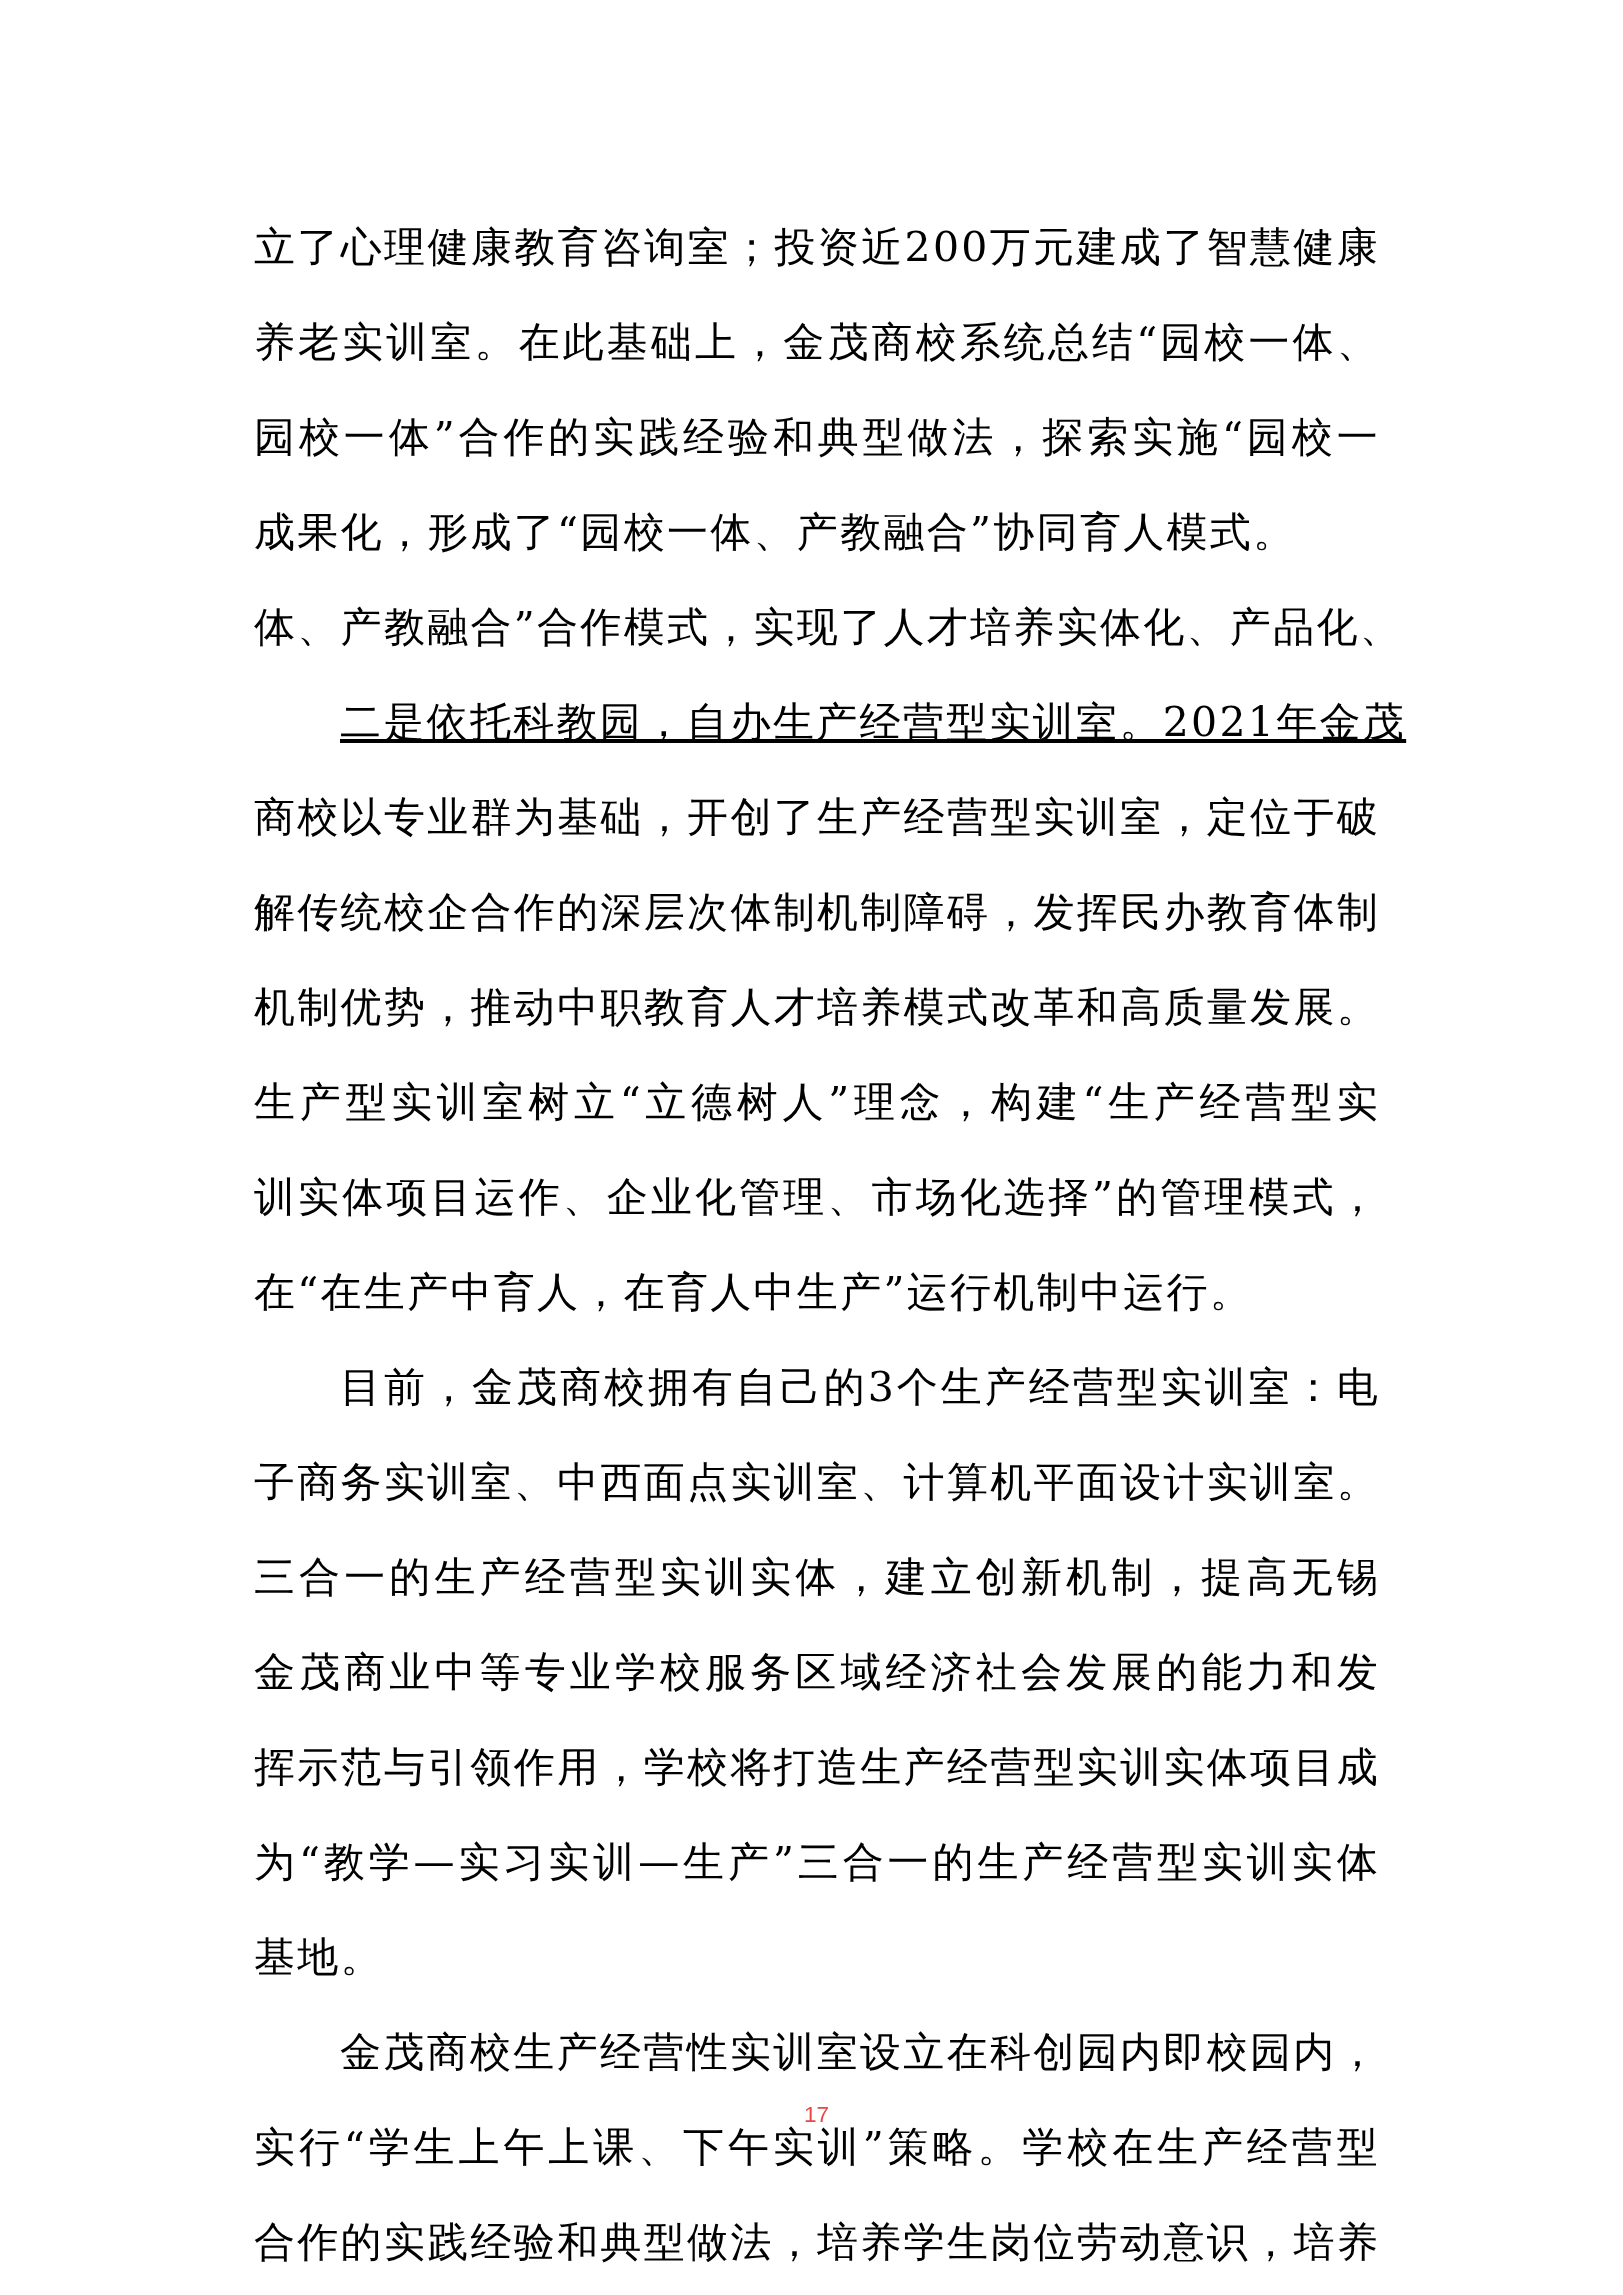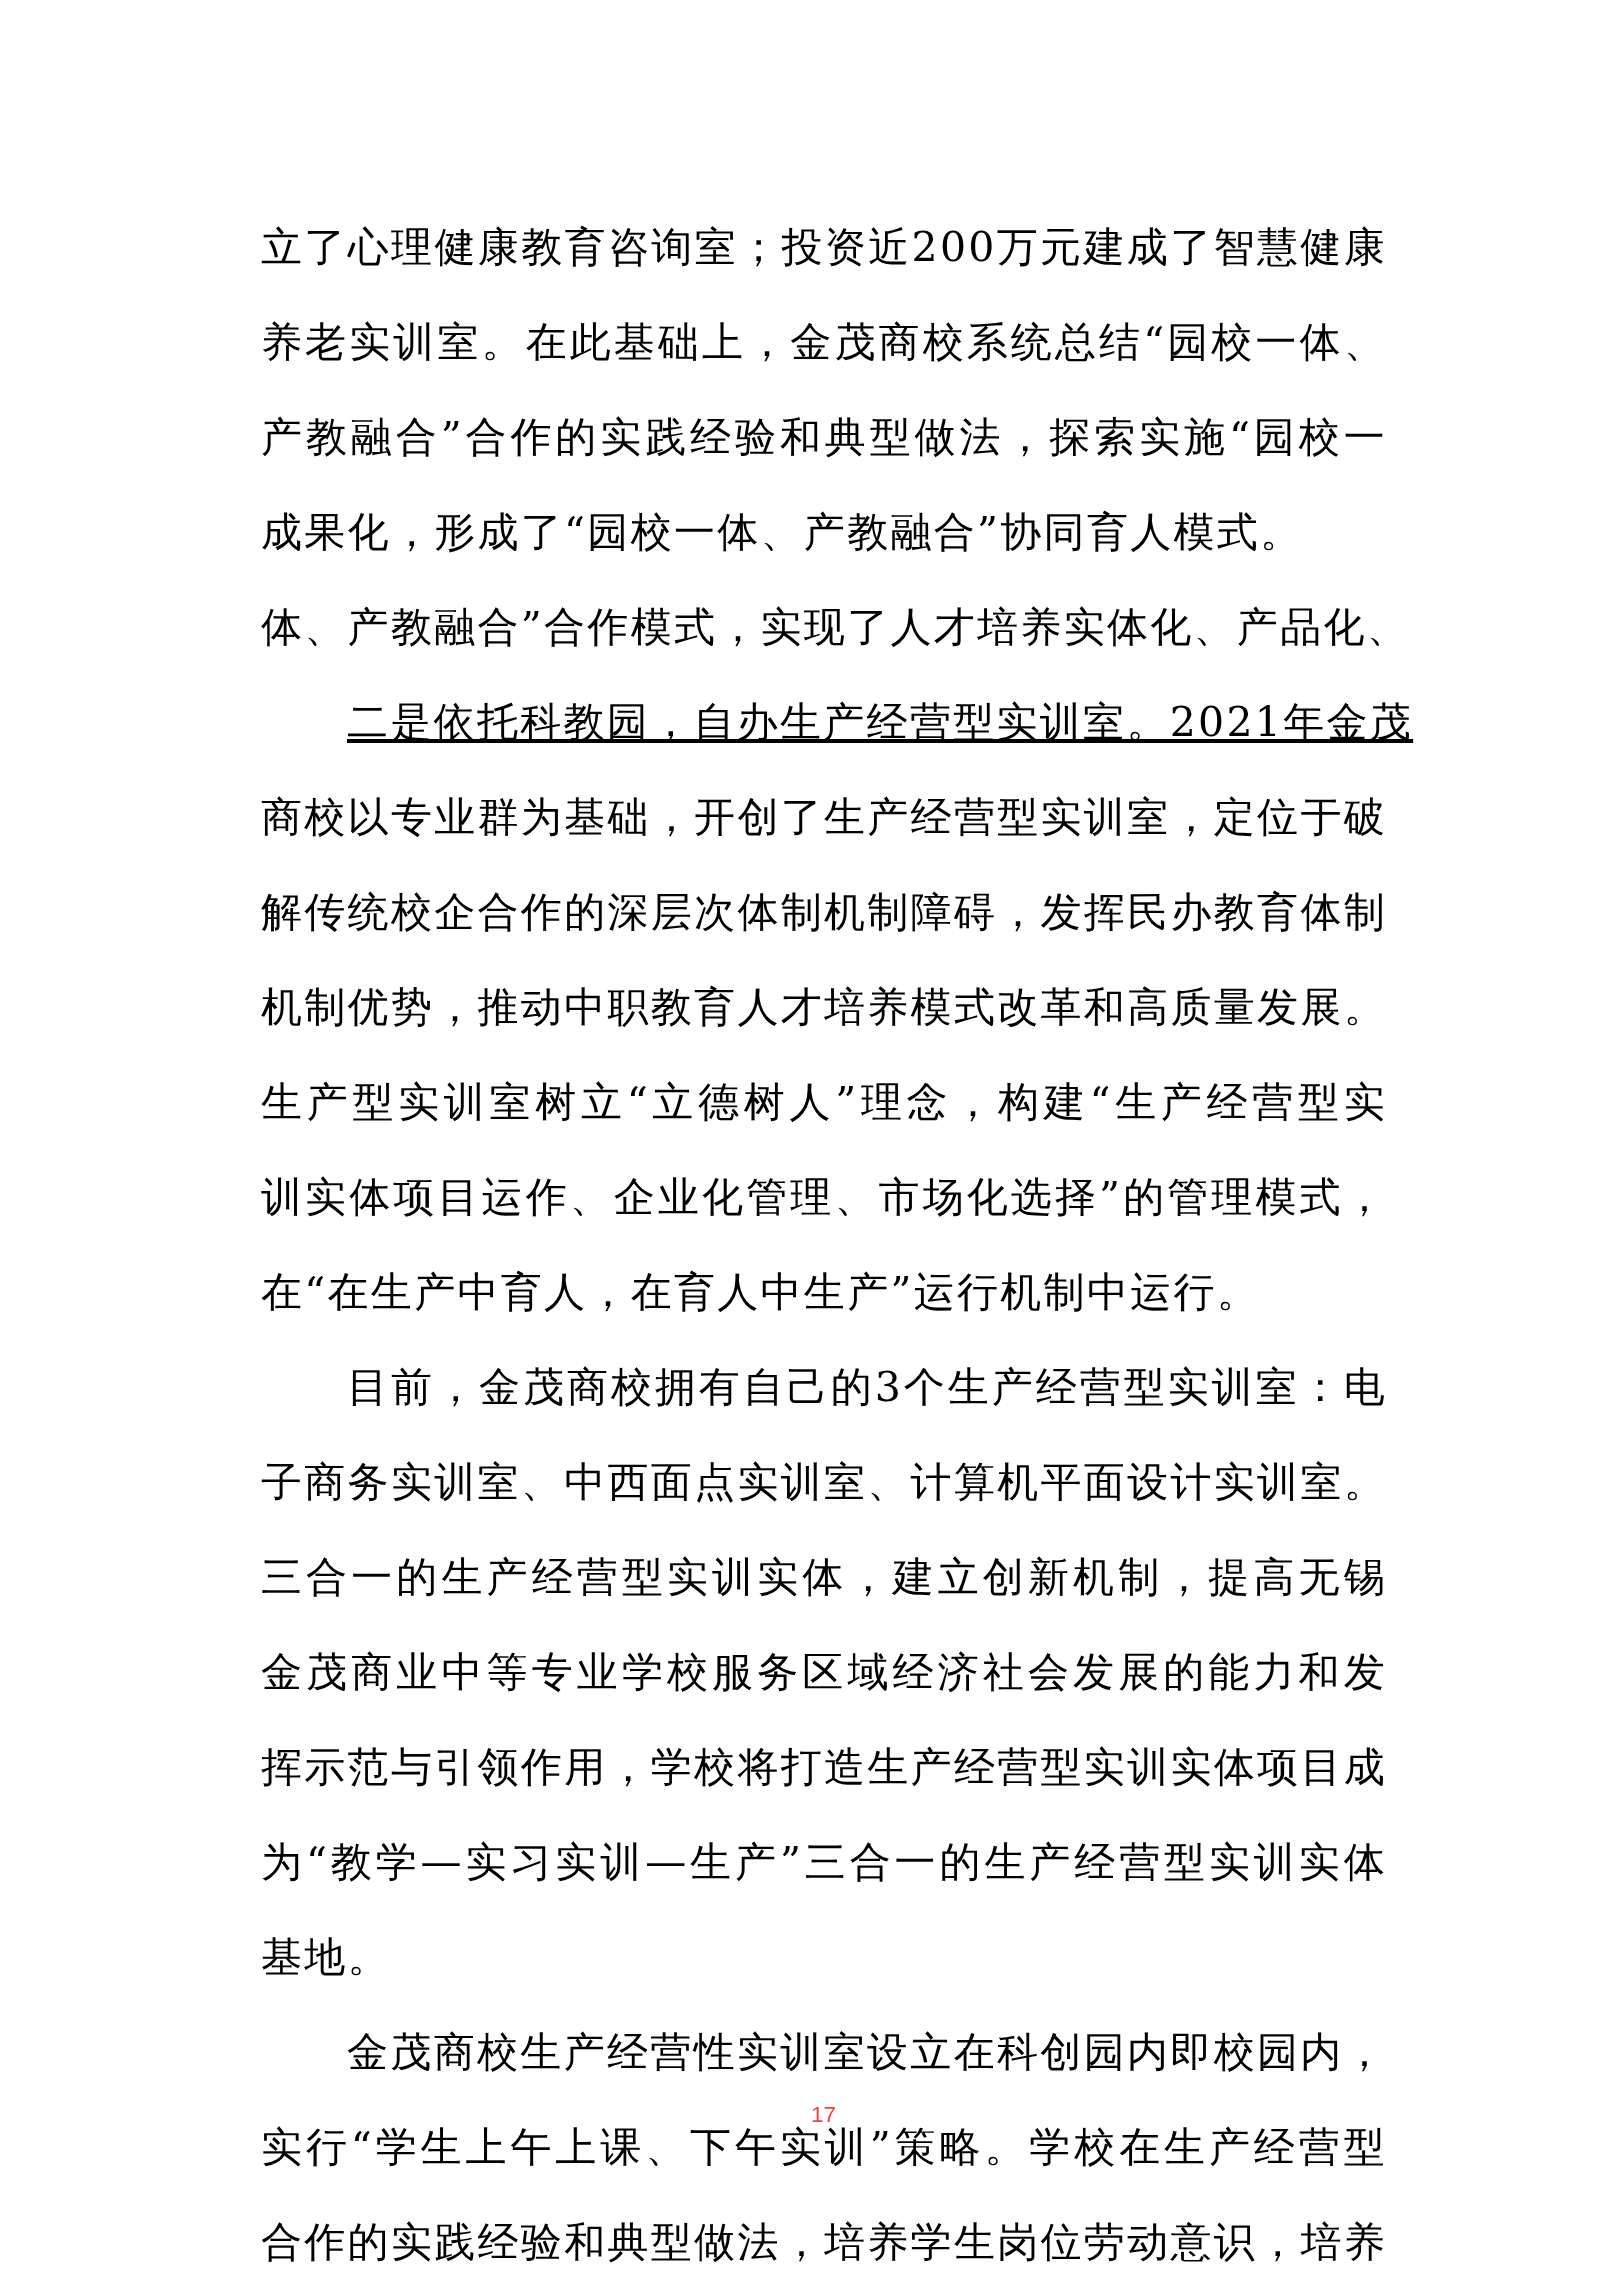--- a/index.html
+++ b/index.html
@@ -9,21 +9,21 @@
     }
     body {
       width: 1623px;
       height: 2295px;
       position: relative;
       overflow: hidden;
       color: #000000;
     }
     .page {
       position: absolute;
-      left: 12px;
+      left: 5px;
       top: 0;
       width: 1374px;
       height: 2295px;
       background: #ffffff;
     }
     .body-text {
       position: absolute;
       left: 249px;
       top: 200px;
       width: 1126px;
@@ -64,21 +64,21 @@
   </style>
 </head>
 <body>
 
 <div class="page">
   <div class="body-text">
 
     <p class="para">
       <span class="line">立了心理健康教育咨询室；投资近200万元建成了智慧健康</span>
       <span class="line">养老实训室。在此基础上，金茂商校系统总结“园校一体、</span>
-      <span class="line">产教融合”合作的实践经验和典型做法，探索实施“园校一</span>
+      <span class="line">园校一体”合作的实践经验和典型做法，探索实施“园校一</span>
       <span class="line last">成果化，形成了“园校一体、产教融合”协同育人模式。</span>
       <span class="line">体、产教融合”合作模式，实现了人才培养实体化、产品化、</span>
     </p>
 
     <p class="para">
       <span class="line" style="padding-left:86px;text-decoration:underline;">二是依托科教园，自办生产经营型实训室。2021年金茂</span>
       <span class="line">商校以专业群为基础，开创了生产经营型实训室，定位于破</span>
       <span class="line">解传统校企合作的深层次体制机制障碍，发挥民办教育体制</span>
       <span class="line">机制优势，推动中职教育人才培养模式改革和高质量发展。</span>
       <span class="line">生产型实训室树立“立德树人”理念，构建“生产经营型实</span>

